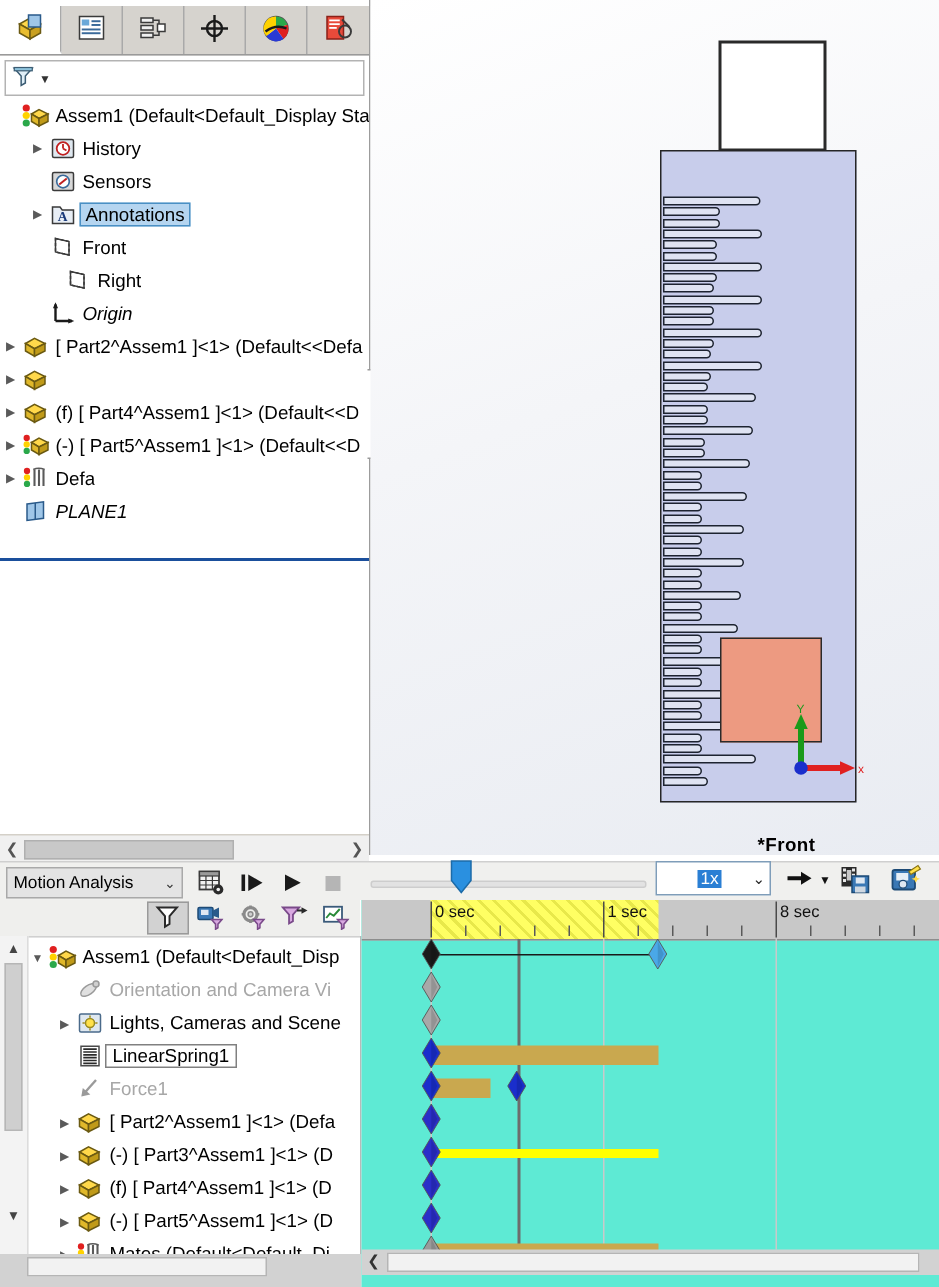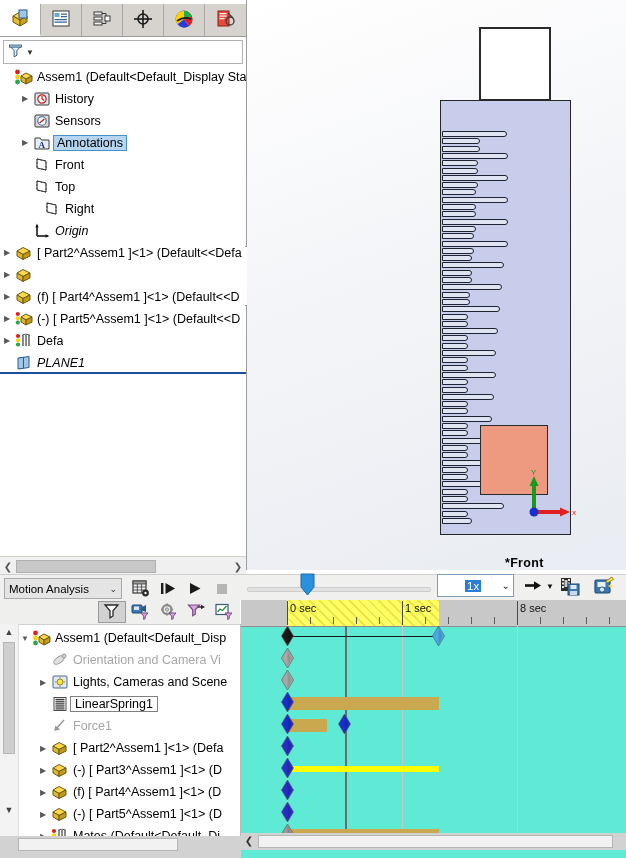--- a/index.html
+++ b/index.html
@@ -250,30 +250,20 @@
         </div>
         <div class="trow" style="padding-left: 18px;">
           <span class="twist"></span>
           <span class="ticon">
             <svg width="18" height="18" viewBox="0 0 18 18">
               <path d="M4 3 l9 2 v9 l-9 -2 z" fill="#fff" stroke="#3a3a3a" stroke-dasharray="2 1.5"></path>
               <path d="M4 3 l9 2 v9 l-9 -2 z" fill="none" stroke="#3a3a3a"></path>
             </svg>
           </span>
           <span class="tlab">Front</span>
-        </div>
-        <div class="trow" style="padding-left: 18px;">
-          <span class="twist"></span>
-          <span class="ticon">
-            <svg width="18" height="18" viewBox="0 0 18 18">
-              <path d="M4 3 l9 2 v9 l-9 -2 z" fill="#fff" stroke="#3a3a3a" stroke-dasharray="2 1.5"></path>
-              <path d="M4 3 l9 2 v9 l-9 -2 z" fill="none" stroke="#3a3a3a"></path>
-            </svg>
-          </span>
-          <span class="tlab">Top</span>
         </div>
         <div class="trow" style="padding-left: 28px;">
           <span class="twist"></span>
           <span class="ticon">
             <svg width="18" height="18" viewBox="0 0 18 18">
               <path d="M4 3 l9 2 v9 l-9 -2 z" fill="#fff" stroke="#3a3a3a" stroke-dasharray="2 1.5"></path>
               <path d="M4 3 l9 2 v9 l-9 -2 z" fill="none" stroke="#3a3a3a"></path>
             </svg>
           </span>
           <span class="tlab">Right</span>

